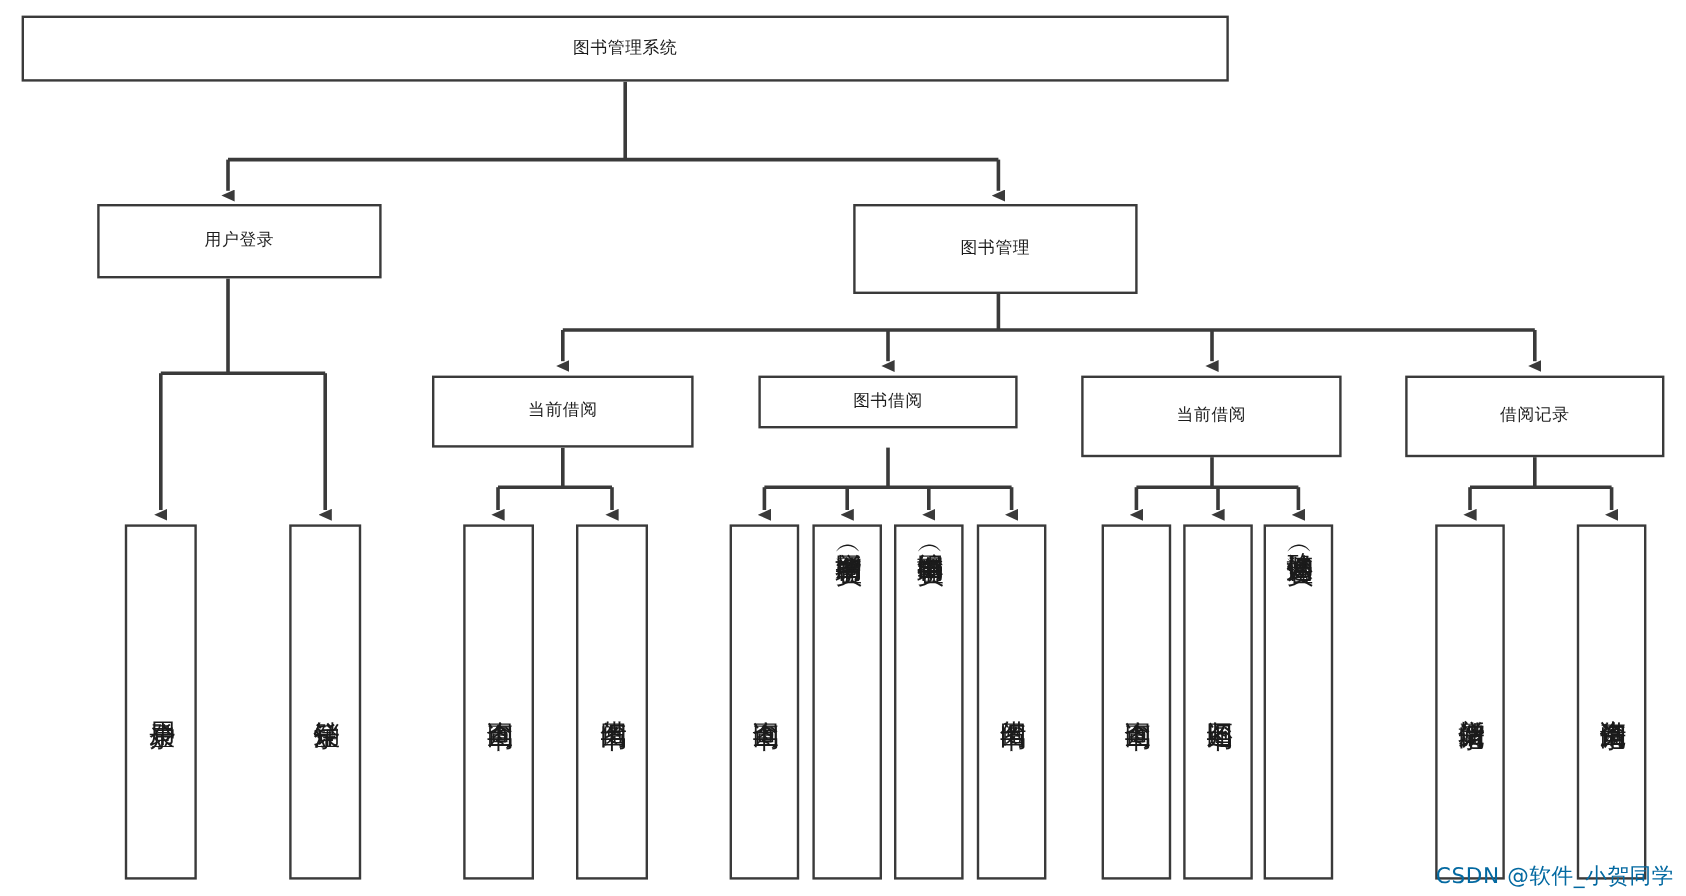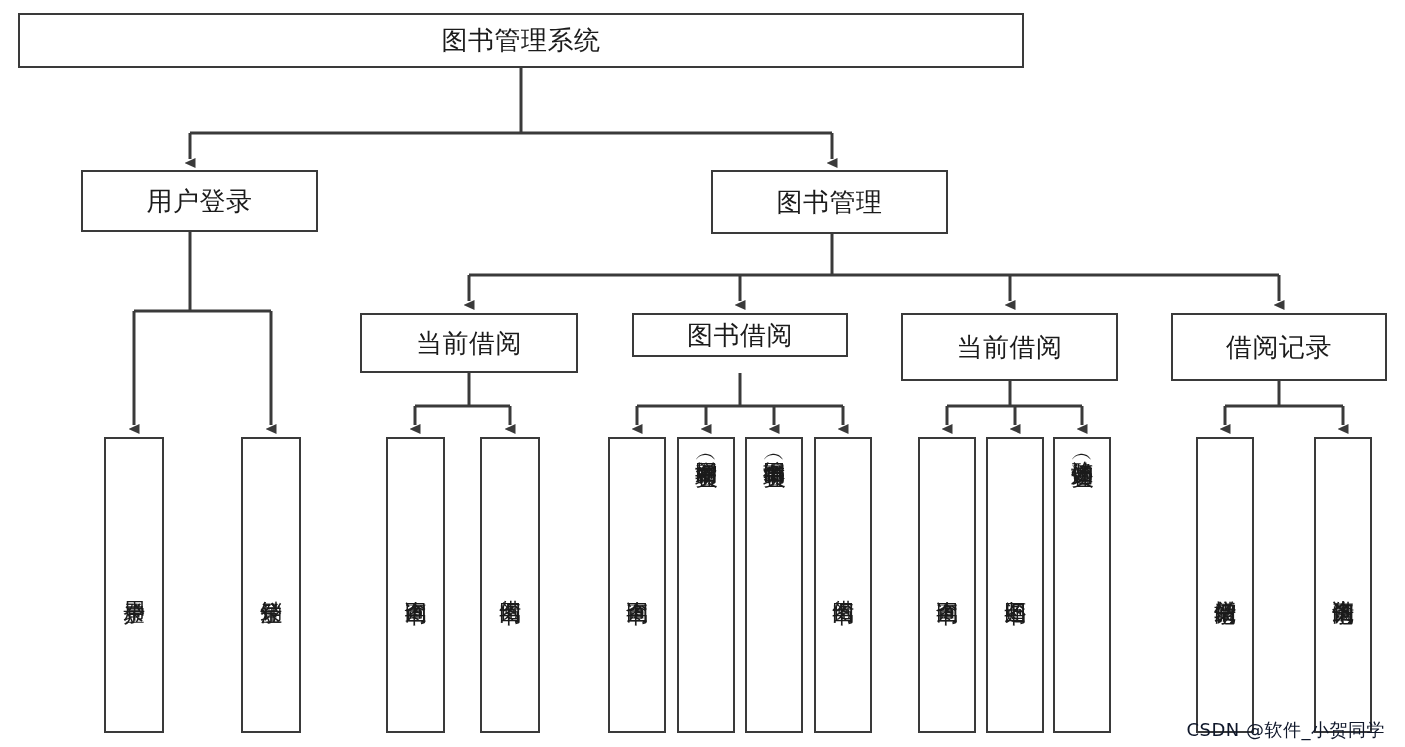--- a/index.html
+++ b/index.html
@@ -28,21 +28,21 @@
     position: absolute;
     box-sizing: border-box;
     background: #ffffff;
     border: 2px solid #3a3a3a;
     display: flex;
     align-items: center;
     justify-content: center;
     color: #1b1b1b;
   }
   .node-label {
-    font-size: 26px;
+    font-size: 14px;
     line-height: 1.25;
     letter-spacing: 0.5px;
     white-space: nowrap;
   }
   .node.vertical .node-label {
     writing-mode: vertical-rl;
     text-orientation: upright;
     font-size: 22px;
     line-height: 1.12;
     letter-spacing: 1px;
@@ -53,24 +53,24 @@
     align-items: flex-start;
     justify-content: center;
     padding-top: 4px;
   }
   .node.leaf-short {
     align-items: center;
     padding-top: 0;
   }
   #watermark {
     position: absolute;
-    right: 20px;
+    right: 10px;
     bottom: 5px;
     font-size: 18px;
-    color: #0f172a;
+    color: #0369a1;
     letter-spacing: 0.5px;
     white-space: nowrap;
     pointer-events: none;
   }
 </style>
 </head>
 <body>
 
 <div id="canvas">
 
@@ -125,21 +125,21 @@
   </svg>
 
   <div class="node" style="left:18px; top:13px; width:1006px; height:55px;">
     <span class="node-label">图书管理系统</span>
   </div>
 
   <div class="node" style="left:81px; top:170px; width:237px; height:62px;">
     <span class="node-label">用户登录</span>
   </div>
 
-  <div class="node" style="left:711px; top:170px; width:237px; height:64px;">
+  <div class="node" style="left:711px; top:170px; width:237px; height:75px;">
     <span class="node-label">图书管理</span>
   </div>
 
   <div class="node" style="left:360px; top:313px; width:218px; height:60px;">
     <span class="node-label">当前借阅</span>
   </div>
 
   <div class="node" style="left:632px; top:313px; width:216px; height:44px;">
     <span class="node-label">图书借阅</span>
   </div>

